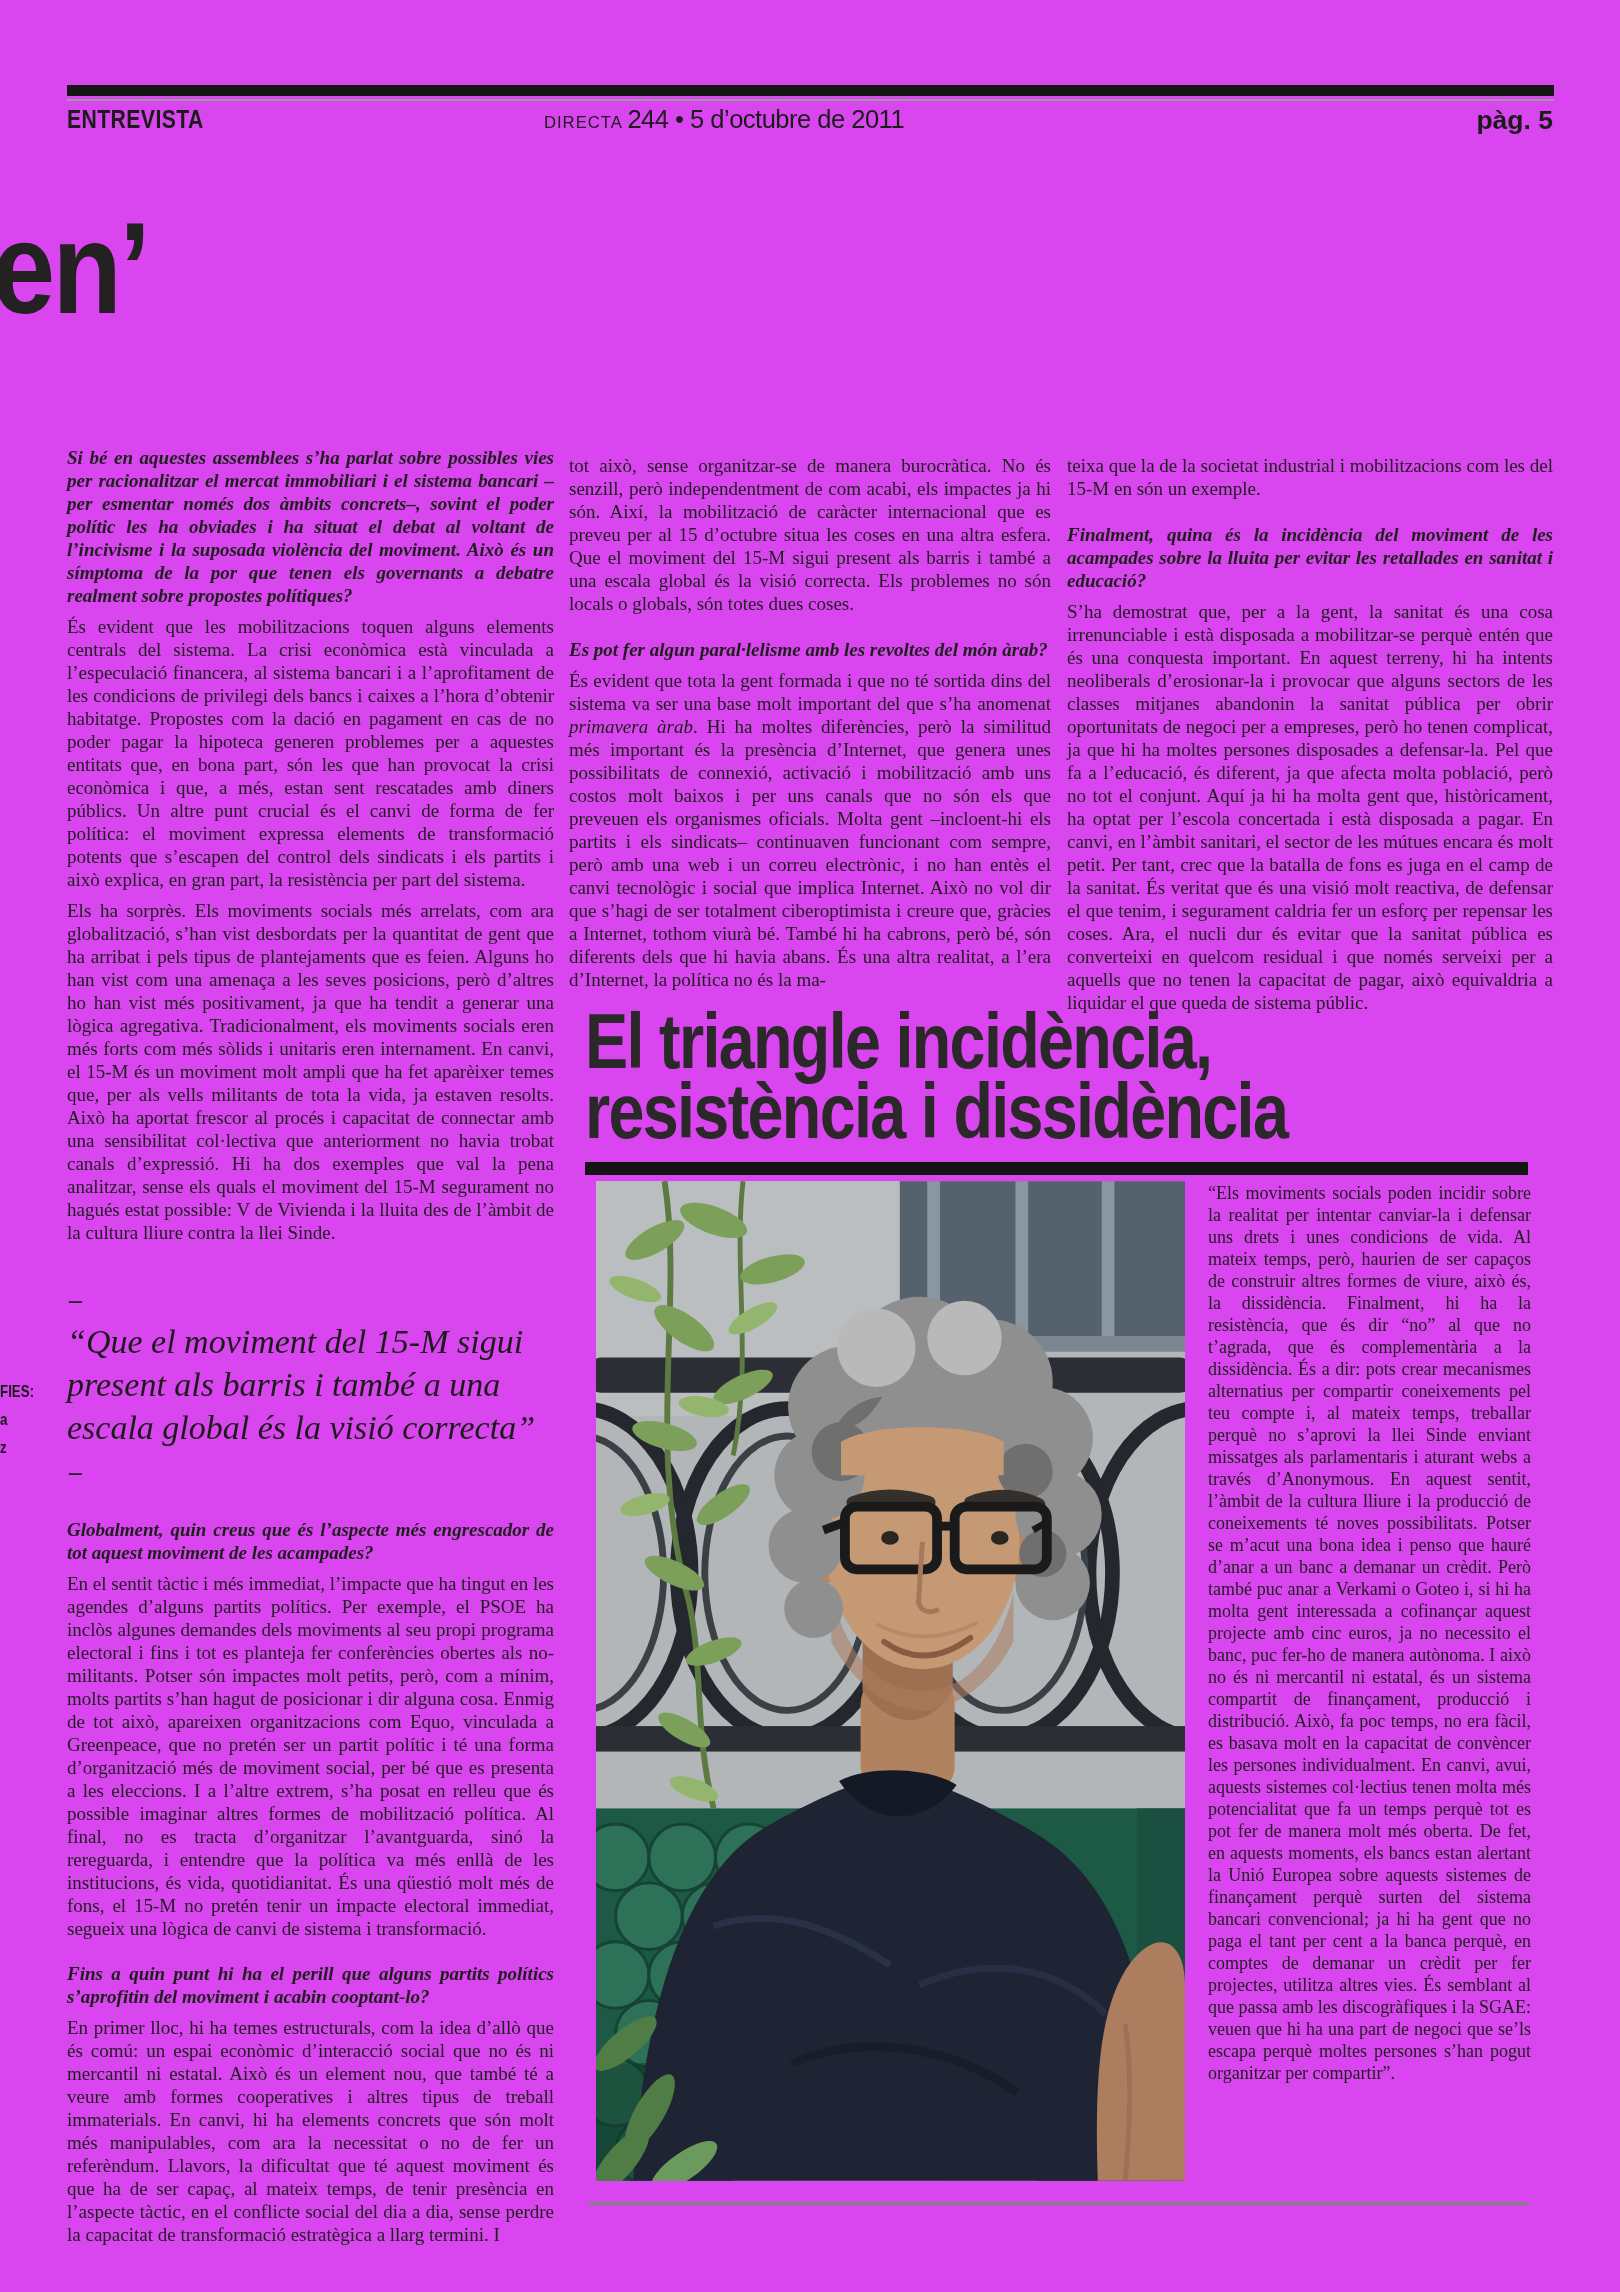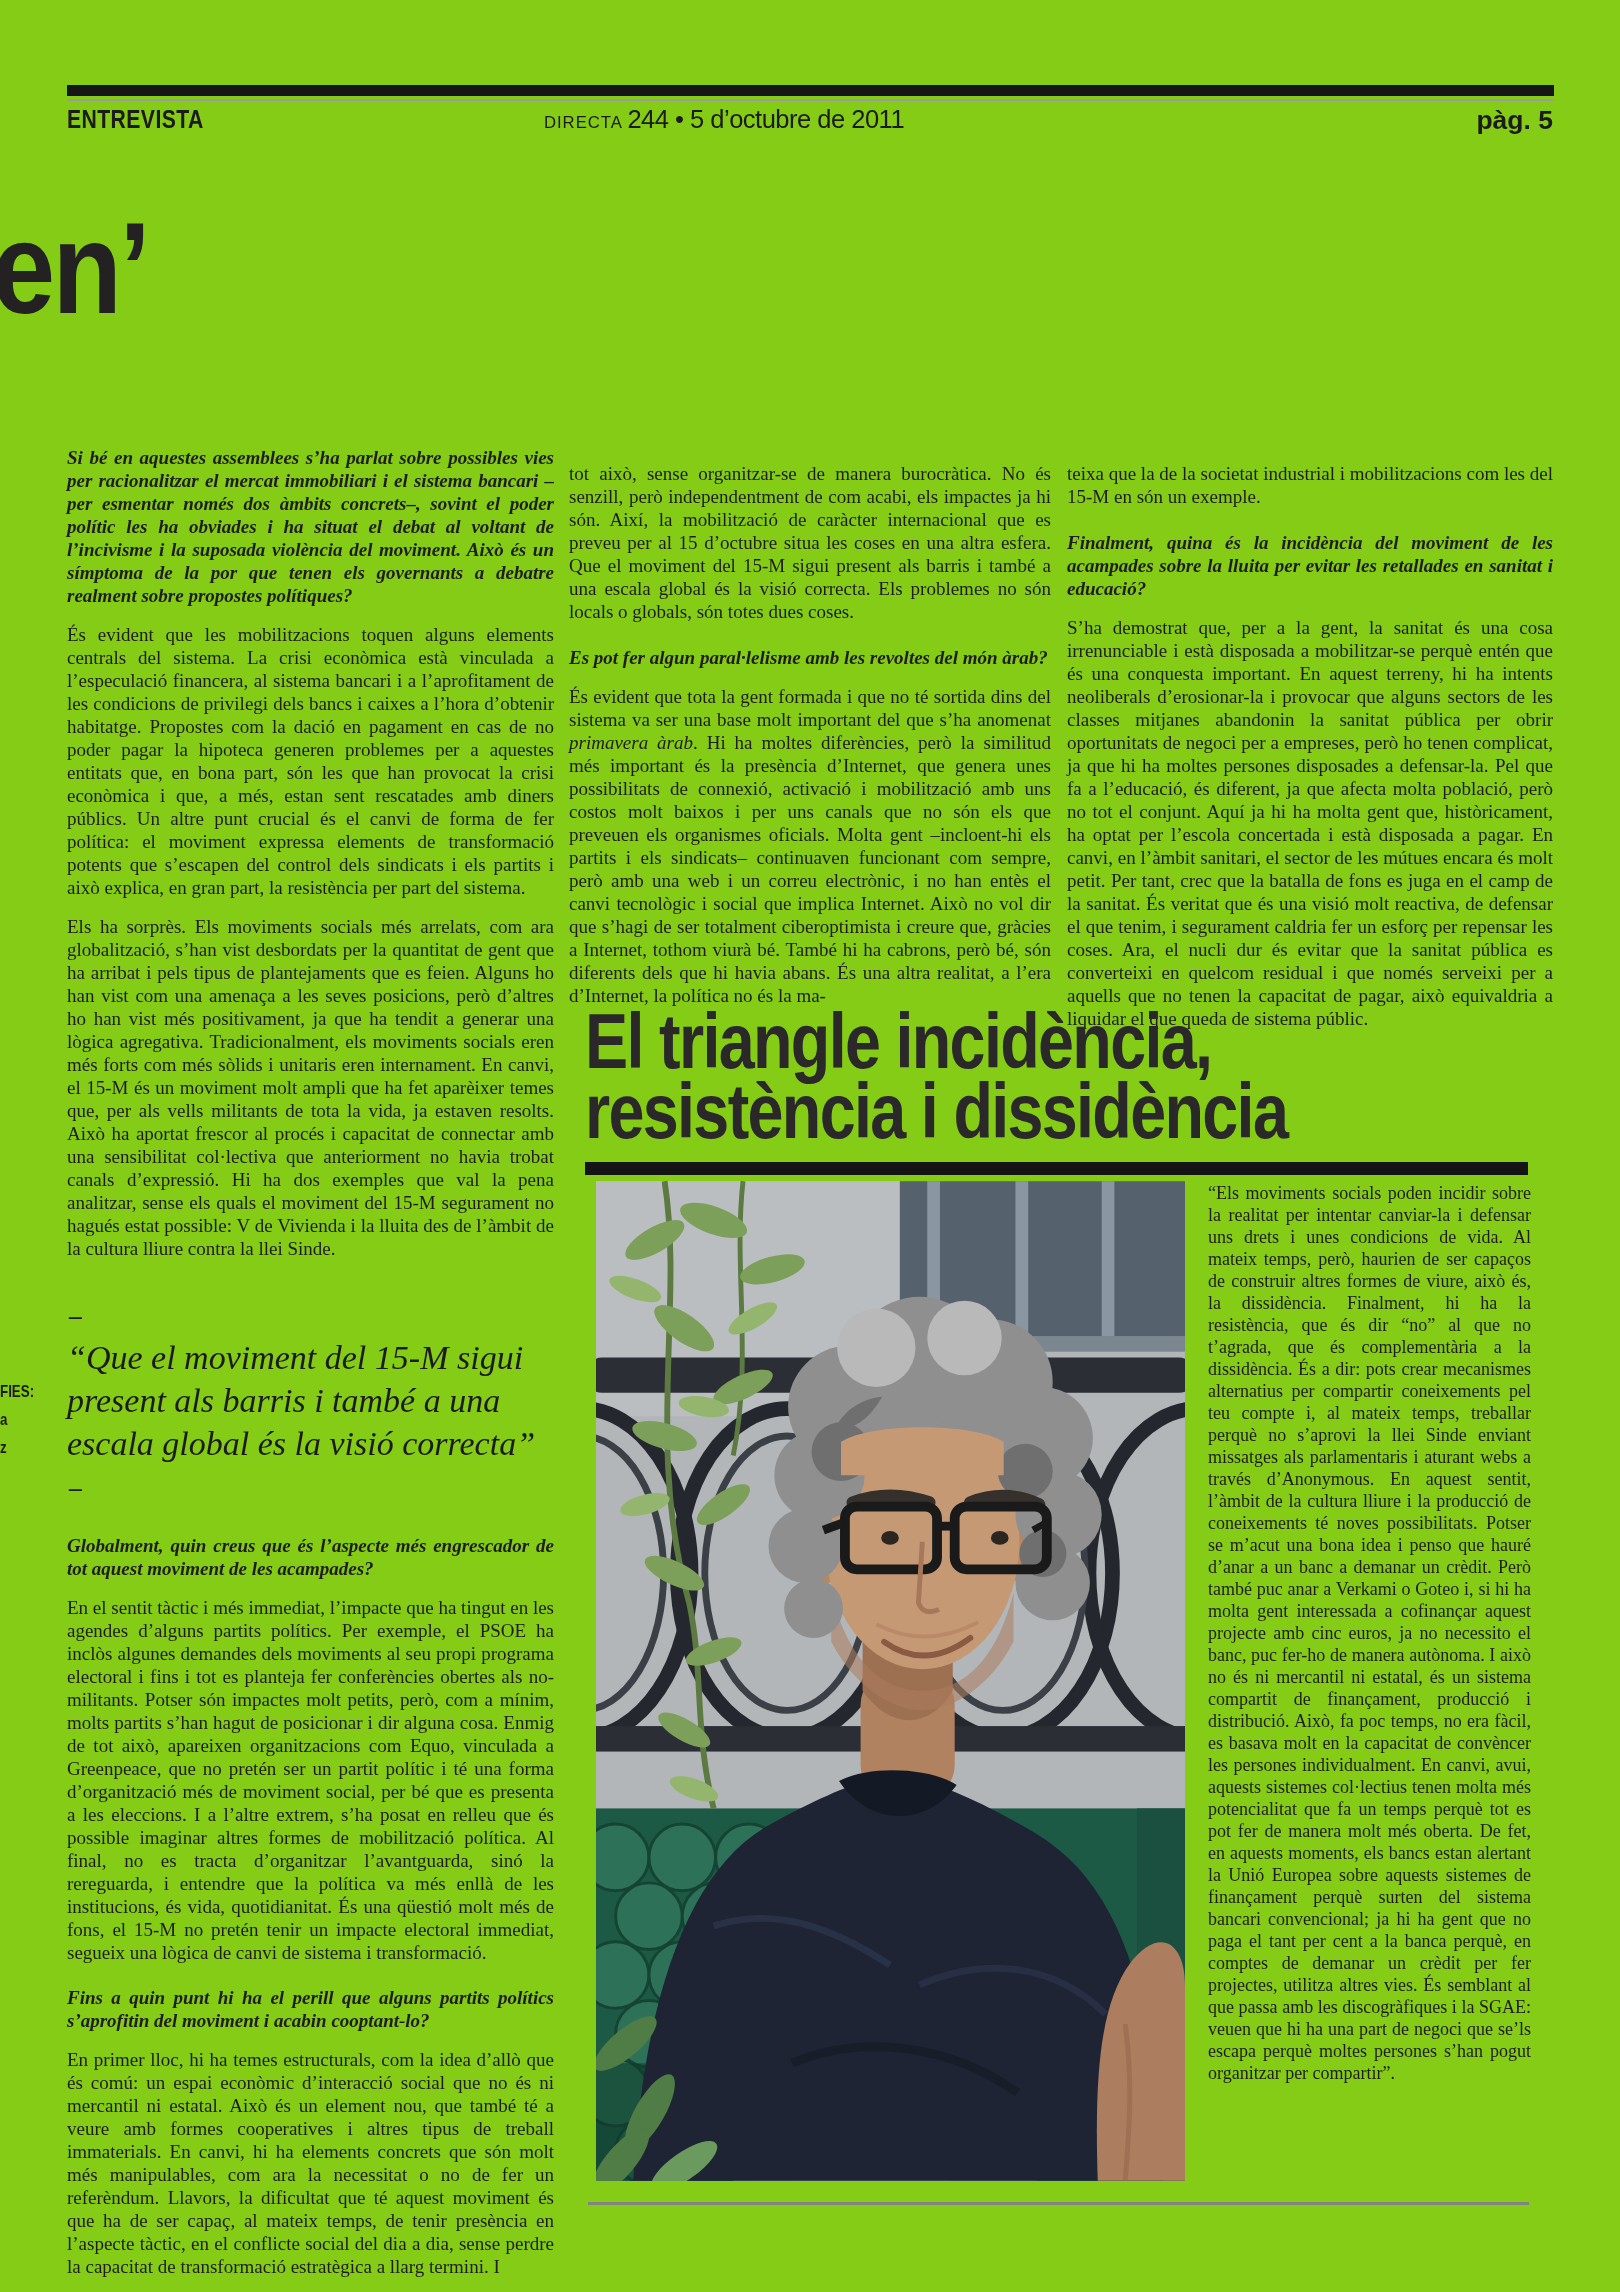--- a/index.html
+++ b/index.html
@@ -1,16 +1,16 @@
 <!DOCTYPE html>
 <html lang="ca"><head>
 <meta charset="utf-8">
 <style>
   html,body{margin:0;padding:0;background:#ffffff;}
-  .page{position:relative;width:1620px;height:2293px;background:#84cc16;overflow:hidden;
+  .page{position:relative;width:1620px;height:2293px;background:#d946ef;overflow:hidden;
         font-family:"Liberation Serif",serif;color:#1f1d1e;}
 
   
   .hdr-bar{position:absolute;left:67px;top:85px;width:1487px;height:10.8px;background:#161616;}
   .hdr-underline{position:absolute;left:67px;top:99px;width:1487px;height:2px;background:#9b9b9b;}
   .hdr-section{position:absolute;left:67px;top:105px;font-family:"Liberation Sans",sans-serif;
                font-weight:700;font-size:26.5px;line-height:29px;letter-spacing:0.5px;
                transform:scaleX(.8);transform-origin:0 0;color:#1c1a1b;}
   .hdr-center{position:absolute;left:0;top:105px;width:1448px;text-align:center;color:#1c1a1b;
               font-family:"Liberation Sans",sans-serif;}
@@ -27,21 +27,21 @@
   
   .credit{position:absolute;left:0;top:1378px;font-family:"Liberation Sans",sans-serif;
           font-weight:700;font-size:15.7px;line-height:28px;color:#1d1b1c;
           transform:scaleX(.85);transform-origin:0 0;}
 
   
   .col{position:absolute;top:446px;text-align:justify;font-size:19px;line-height:23px;}
   .col p{margin:0;}
   .col p.q{font-weight:700;margin-top:22.5px;font-style:italic;}
   .col p.q.first{margin-top:0;}
-  .col p.a{margin-top:16px;}
+  .col p.a{margin-top:8px;}
   #col-left{left:67px;width:487px;}
   #col-mid{left:569px;width:482px;}
   #col-right{left:1067px;width:486px;}
 
   
   .pullquote{margin-top:43px;margin-bottom:33px;text-align:left;}
   .pq-dash{display:block;font-weight:700;font-size:25.5px;line-height:25.5px;margin-left:2px;}
   .pq-text{display:block;font-style:italic;font-size:34px;line-height:43px;margin:7.8px 0 9.8px 0;
            color:#1c1a1b;}
 

